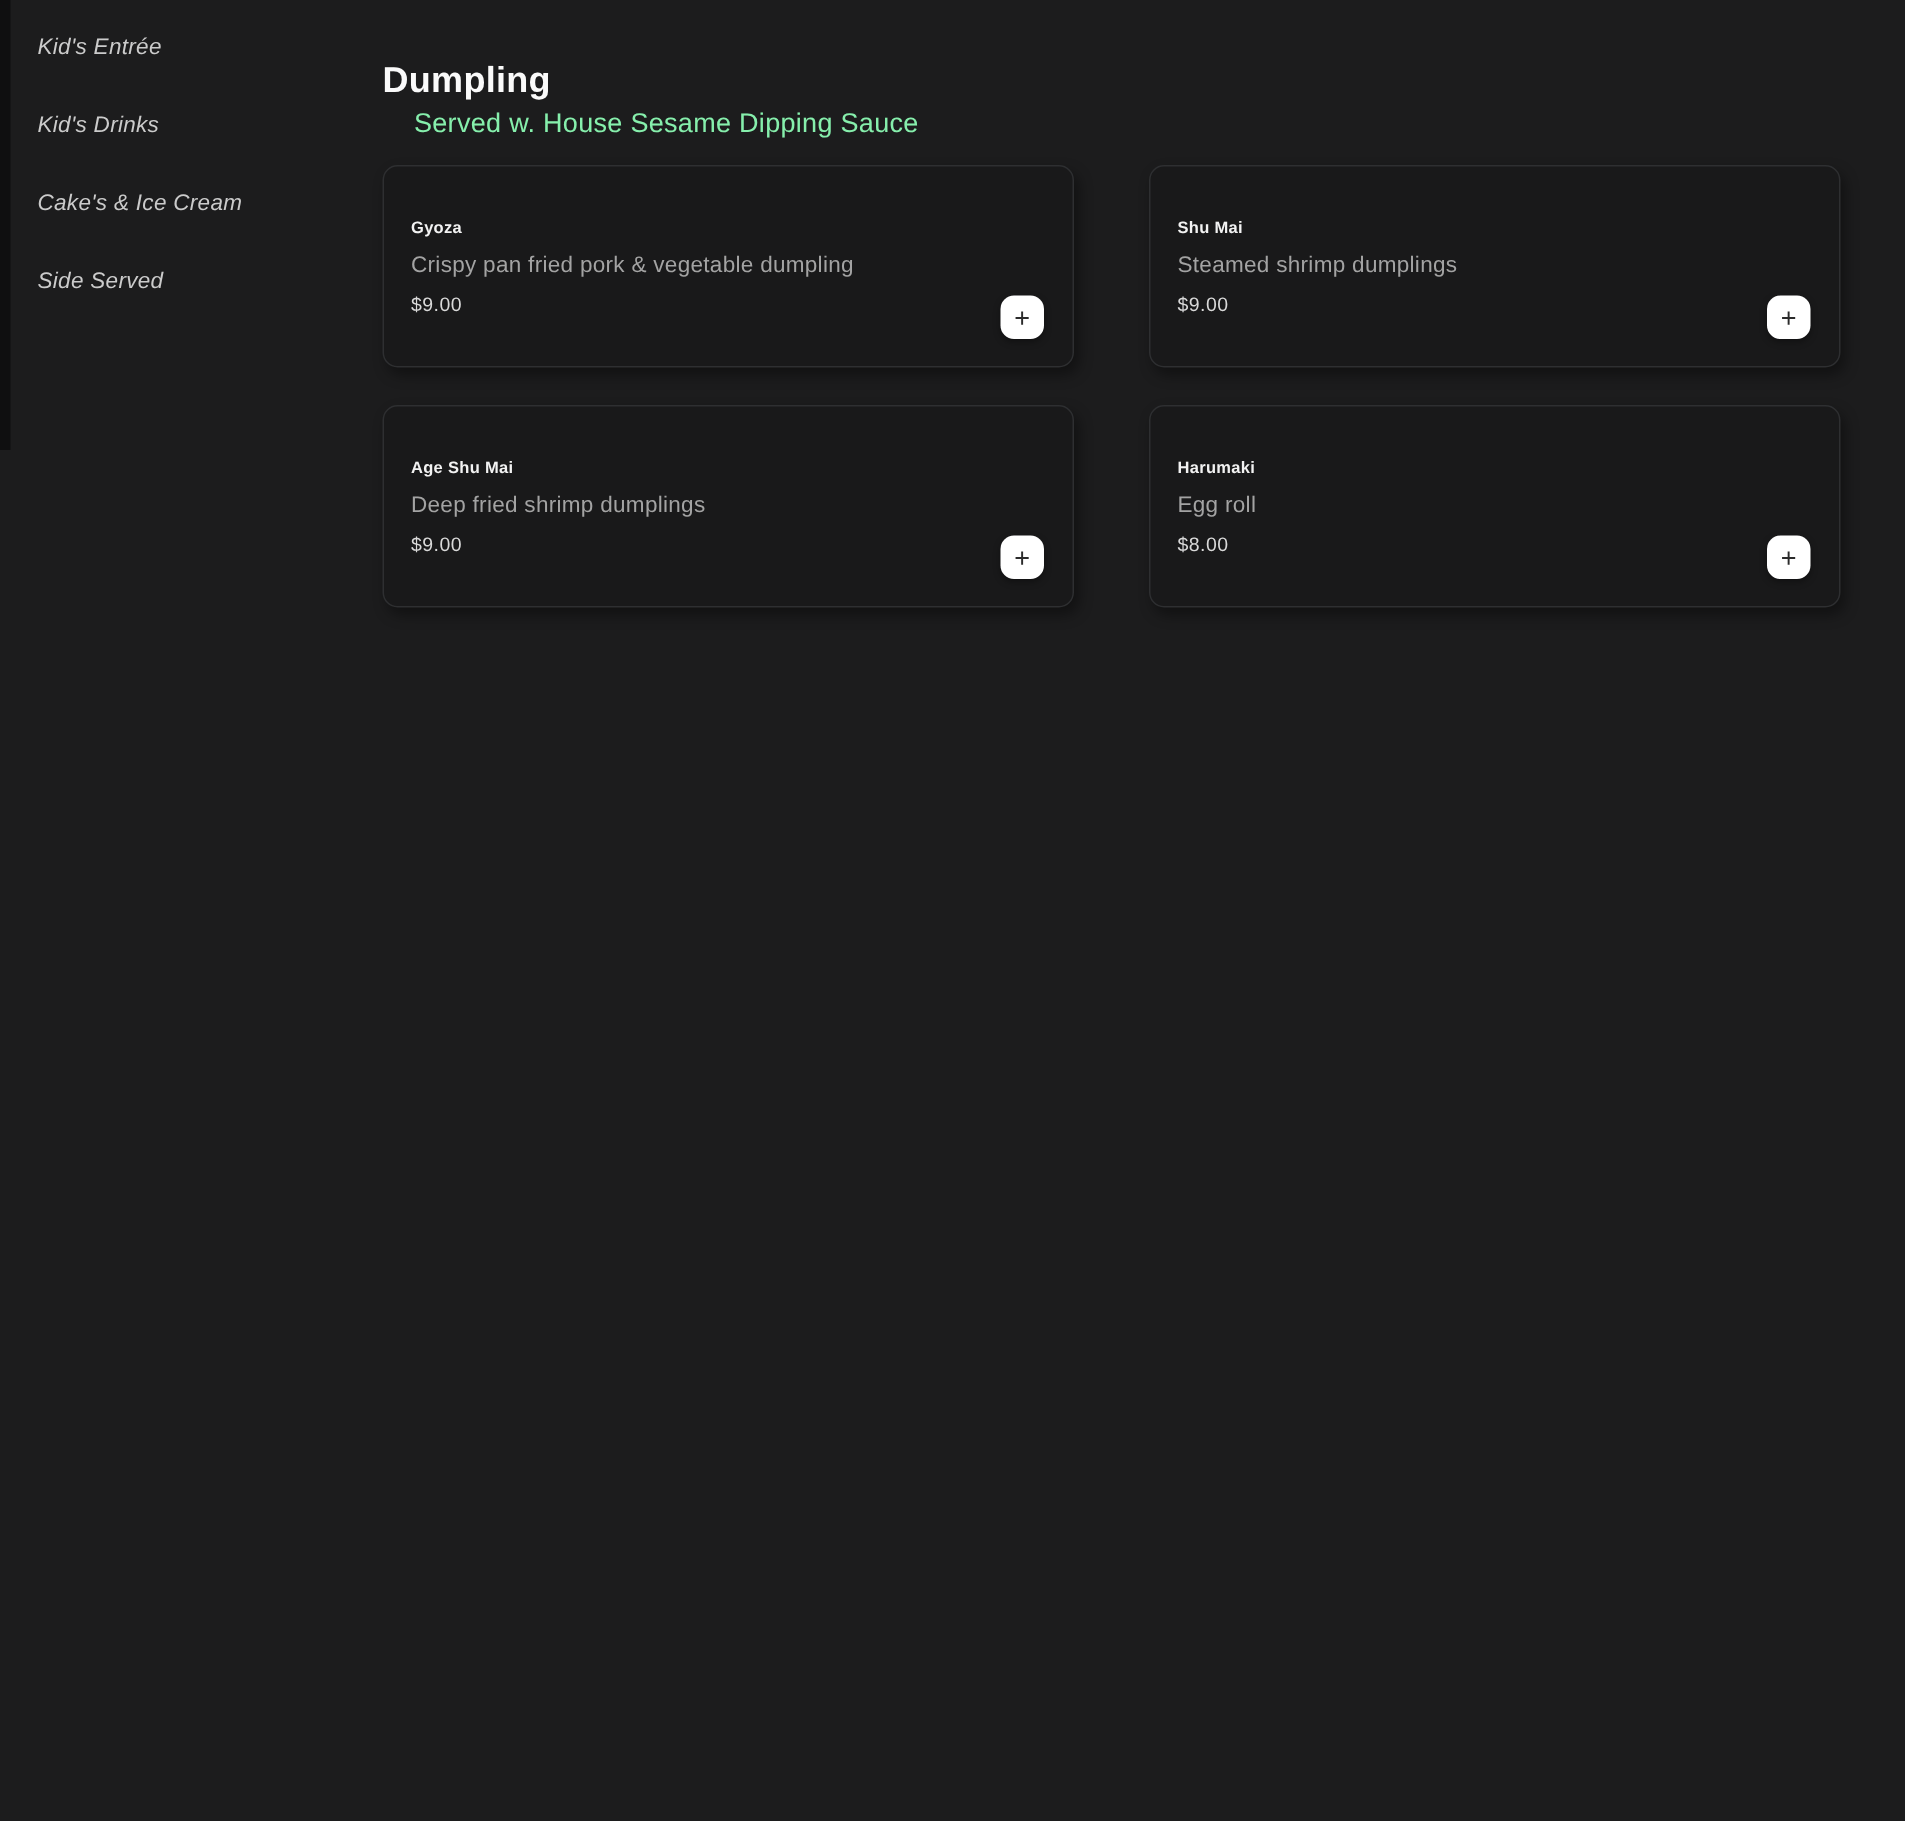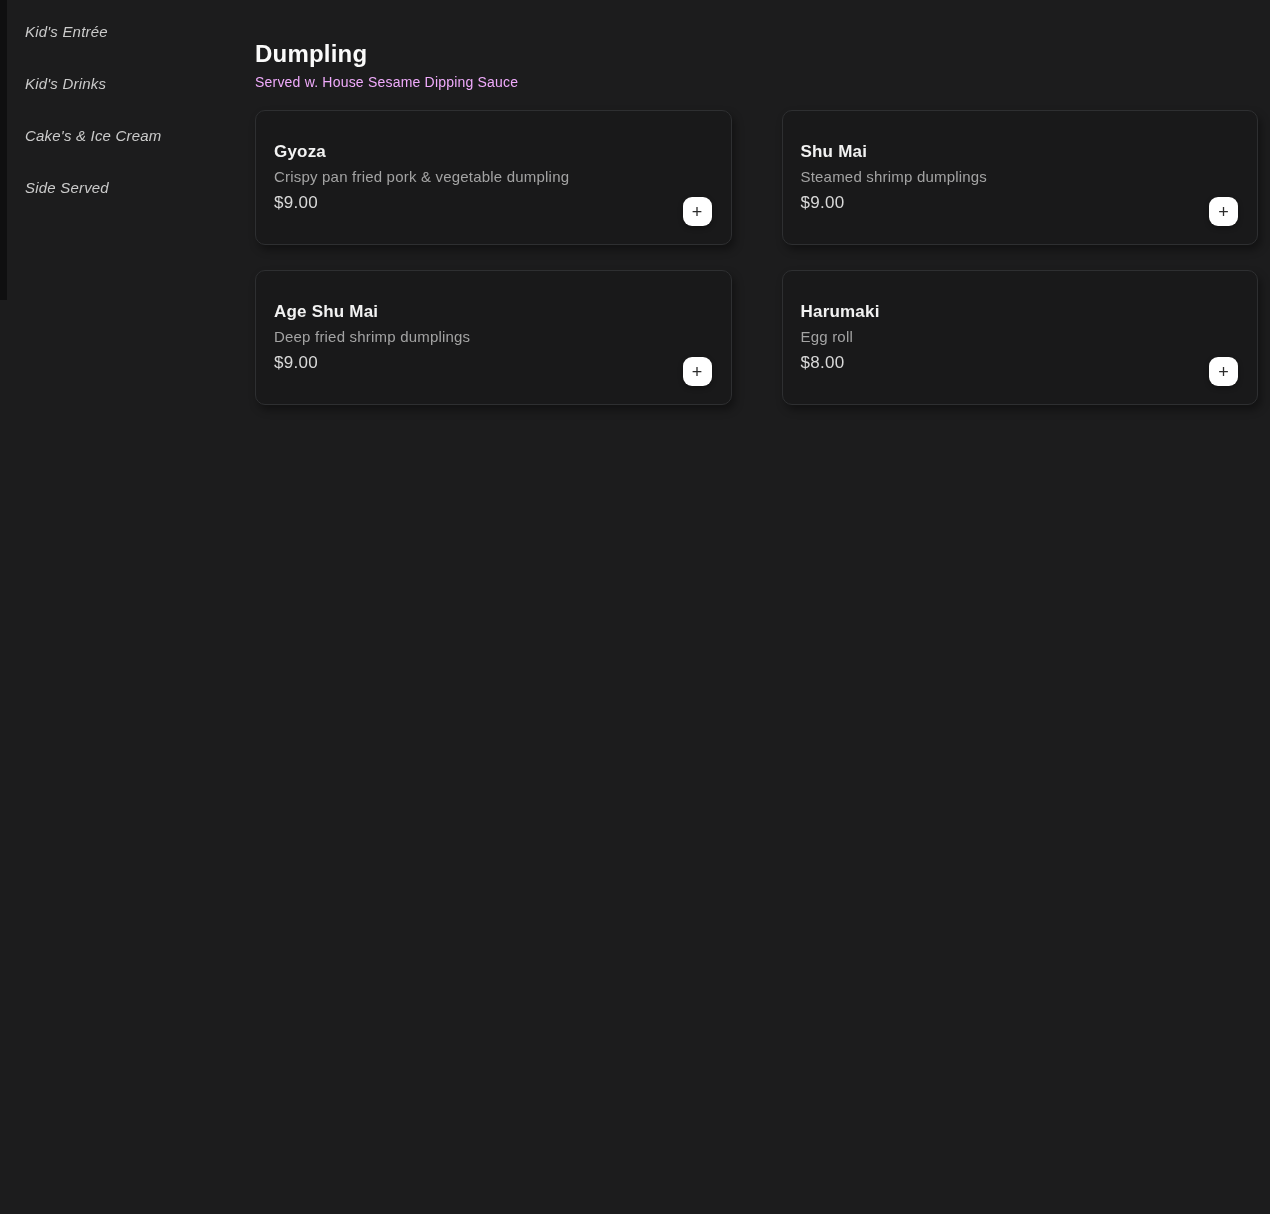--- a/index.html
+++ b/index.html
@@ -30,72 +30,73 @@
     line-height: 16px;
     letter-spacing: 0.2px;
     color: #cbcbcb;
     margin-bottom: 36px;
     cursor: pointer;
     white-space: nowrap;
   }
   .main {
     position: absolute;
     left: 255px;
-    right: 12px;
+    right: 43px;
     top: 0;
   }
   .section-title {
     margin-top: 40px;
     font-size: 24px;
     line-height: 28px;
     font-weight: 700;
     color: #fafafa;
     letter-spacing: 0.2px;
   }
   .section-subtitle {
     margin-top: 4px;
-    font-size: 14px;
+    font-size: 18px;
     line-height: 20px;
-    color: #f0abfc;
+    color: #86efac;
     letter-spacing: 0.2px;
+    margin-left: 21px;
   }
   .items-grid {
     margin-top: 18px;
     display: grid;
     grid-template-columns: repeat(2, 1fr);
     column-gap: 50px;
     row-gap: 25px;
   }
   .card {
     position: relative;
     height: 135px;
     background: #19191a;
     border: 1px solid #2e2f31;
     border-radius: 10px;
     padding: 30px 20px 0 18px;
     box-shadow: 3px 5px 9px rgba(0,0,0,0.38);
     cursor: pointer;
   }
   .card-title {
-    font-size: 17px;
+    font-size: 11px;
     line-height: 22px;
     font-weight: 600;
     color: #f2f2f2;
     letter-spacing: 0.2px;
     margin-bottom: 4px;
   }
   .card-desc {
     font-size: 15px;
     line-height: 20px;
     color: #a3a3a3;
     letter-spacing: 0.2px;
     margin-bottom: 5px;
   }
   .card-price {
-    font-size: 17px;
+    font-size: 13px;
     line-height: 22px;
     color: #d9d9d9;
     letter-spacing: 0.3px;
   }
   .add-btn {
     position: absolute;
     right: 19px;
     bottom: 18px;
     width: 29px;
     height: 29px;

